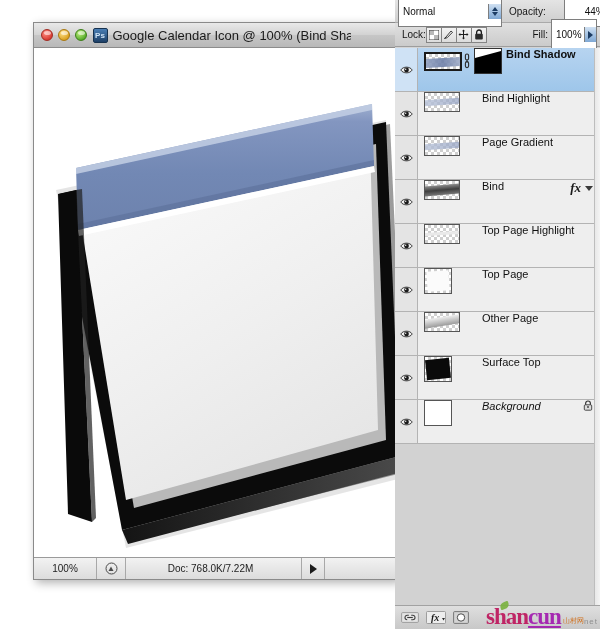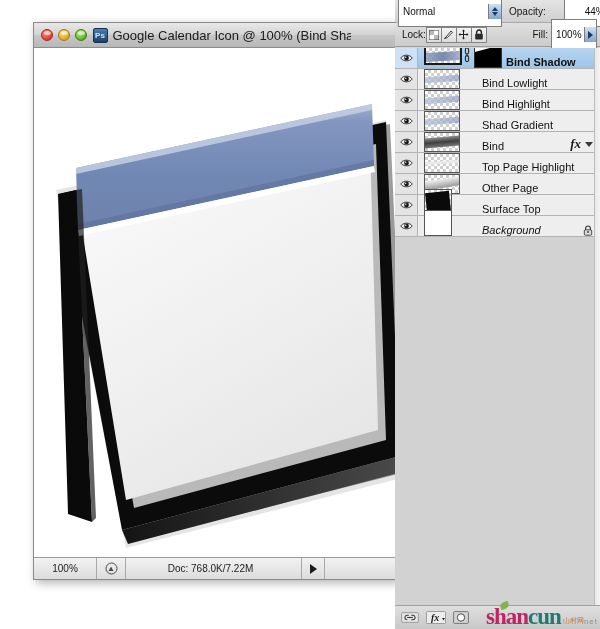--- a/index.html
+++ b/index.html
@@ -155,21 +155,21 @@
 
   
   #layer-list{
     position:absolute;left:0;top:48px;width:205px;height:557px;
     background:#d2d2d2;
     overflow:hidden;
     box-sizing:border-box;
   }
   #layer-rows{position:relative;}
   .layer-row{
-    height:21px;display:flex;align-items:flex-end;
+    height:44px;display:flex;align-items:flex-start;
     border-bottom:1px solid #b3b3b3;
     background:#eeeeee;
     position:relative;
     box-sizing:border-box;
   }
   .layer-row.selected{
     background:linear-gradient(to bottom,#b7d4f0,#9ec6ea);
   }
   .eye-cell{
     width:22px;height:100%;flex:0 0 22px;
@@ -239,21 +239,21 @@
     display:flex;align-items:flex-end;
     pointer-events:none;
     opacity:.93;
   }
   #wm-text{
     font-family:"Liberation Serif",serif;
     font-weight:bold;font-size:23px;letter-spacing:-1px;
     line-height:23px;
   }
   .wm-g{color:#be185d;}
-  .wm-o{color:#0f766e;}
+  .wm-o{color:#a21caf;text-decoration:underline;}
   #wm-side{display:flex;flex-direction:row;margin-left:2px;margin-bottom:2px;}
   #wm-cn{font-size:7px;color:#d06a12;letter-spacing:0;line-height:7px;font-family:"Liberation Sans",sans-serif;}
   #wm-net{font-size:8px;color:#8a8a8a;letter-spacing:1px;line-height:9px;font-family:"Liberation Sans",sans-serif;}
   #wm-leaf{position:absolute;left:14px;top:-3px;width:9px;height:7px;
      background:#7cb342;border-radius:60% 10% 60% 10%;transform:rotate(-20deg);}
 </style>
 </head>
 <body>
 
 <div id="doc-window">
@@ -445,59 +445,40 @@
                 <circle cx="5.7" cy="4.2" r="0.7" fill="#f4f4f4"></circle>
               </svg>
             </span>
           </div>
           <div class="thumb-cell">
             <div class="thumb">
               <div class="checker"></div>
               <div class="band" style="top:6px;height:6px;background:linear-gradient(to right,rgba(190,200,220,.85),rgba(140,155,190,.7));transform:rotate(-4deg);"></div>
             </div>
           </div>
-          <div class="layer-name">Bind Lowlight</div>
-          <div class="row-right"></div>
-        </div>
-        <div class="layer-row">
-          <div class="eye-cell">
-            <span>
-              <svg width="13" height="10" viewBox="0 0 13 10">
-                <path d="M0.8 5 C3 1.2 10 1.2 12.2 5 C10 8.8 3 8.8 0.8 5 Z" fill="#f2f2f2" stroke="#2a2a2a" stroke-width="0.9"></path>
-                <circle cx="6.5" cy="5" r="2.4" fill="#1b1b1b"></circle>
-                <circle cx="5.7" cy="4.2" r="0.7" fill="#f4f4f4"></circle>
-              </svg>
-            </span>
-          </div>
-          <div class="thumb-cell">
-            <div class="thumb">
-              <div class="checker"></div>
-              <div class="band" style="top:6px;height:6px;background:linear-gradient(to right,rgba(190,200,220,.85),rgba(140,155,190,.7));transform:rotate(-4deg);"></div>
-            </div>
-          </div>
           <div class="layer-name">Bind Highlight</div>
           <div class="row-right"></div>
         </div>
         <div class="layer-row">
           <div class="eye-cell">
             <span>
               <svg width="13" height="10" viewBox="0 0 13 10">
                 <path d="M0.8 5 C3 1.2 10 1.2 12.2 5 C10 8.8 3 8.8 0.8 5 Z" fill="#f2f2f2" stroke="#2a2a2a" stroke-width="0.9"></path>
                 <circle cx="6.5" cy="5" r="2.4" fill="#1b1b1b"></circle>
                 <circle cx="5.7" cy="4.2" r="0.7" fill="#f4f4f4"></circle>
               </svg>
             </span>
           </div>
           <div class="thumb-cell">
             <div class="thumb">
               <div class="checker"></div>
               <div class="band" style="top:6px;height:6px;background:linear-gradient(to right,rgba(190,200,220,.85),rgba(140,155,190,.7));transform:rotate(-4deg);"></div>
             </div>
           </div>
-          <div class="layer-name">Shad Gradient</div>
+          <div class="layer-name">Page Gradient</div>
           <div class="row-right"></div>
         </div>
         <div class="layer-row">
           <div class="eye-cell">
             <span>
               <svg width="13" height="10" viewBox="0 0 13 10">
                 <path d="M0.8 5 C3 1.2 10 1.2 12.2 5 C10 8.8 3 8.8 0.8 5 Z" fill="#f2f2f2" stroke="#2a2a2a" stroke-width="0.9"></path>
                 <circle cx="6.5" cy="5" r="2.4" fill="#1b1b1b"></circle>
                 <circle cx="5.7" cy="4.2" r="0.7" fill="#f4f4f4"></circle>
               </svg>
@@ -525,20 +506,39 @@
               </svg>
             </span>
           </div>
           <div class="thumb-cell">
             <div class="thumb">
               <div class="checker"></div>
               <div class="band" style="top:7px;height:3px;background:#e9e9e9;transform:rotate(-3deg);"></div>
             </div>
           </div>
           <div class="layer-name">Top Page Highlight</div>
+          <div class="row-right"></div>
+        </div>
+        <div class="layer-row">
+          <div class="eye-cell">
+            <span>
+              <svg width="13" height="10" viewBox="0 0 13 10">
+                <path d="M0.8 5 C3 1.2 10 1.2 12.2 5 C10 8.8 3 8.8 0.8 5 Z" fill="#f2f2f2" stroke="#2a2a2a" stroke-width="0.9"></path>
+                <circle cx="6.5" cy="5" r="2.4" fill="#1b1b1b"></circle>
+                <circle cx="5.7" cy="4.2" r="0.7" fill="#f4f4f4"></circle>
+              </svg>
+            </span>
+          </div>
+          <div class="thumb-cell">
+            <div class="thumb sq">
+              <div class="checker"></div>
+              <div style="position:absolute;left:2px;top:2px;right:2px;bottom:2px;background:#fbfbfb;transform:rotate(-4deg);"></div>
+            </div>
+          </div>
+          <div class="layer-name">Top Page</div>
           <div class="row-right"></div>
         </div>
         <div class="layer-row">
           <div class="eye-cell">
             <span>
               <svg width="13" height="10" viewBox="0 0 13 10">
                 <path d="M0.8 5 C3 1.2 10 1.2 12.2 5 C10 8.8 3 8.8 0.8 5 Z" fill="#f2f2f2" stroke="#2a2a2a" stroke-width="0.9"></path>
                 <circle cx="6.5" cy="5" r="2.4" fill="#1b1b1b"></circle>
                 <circle cx="5.7" cy="4.2" r="0.7" fill="#f4f4f4"></circle>
               </svg>

